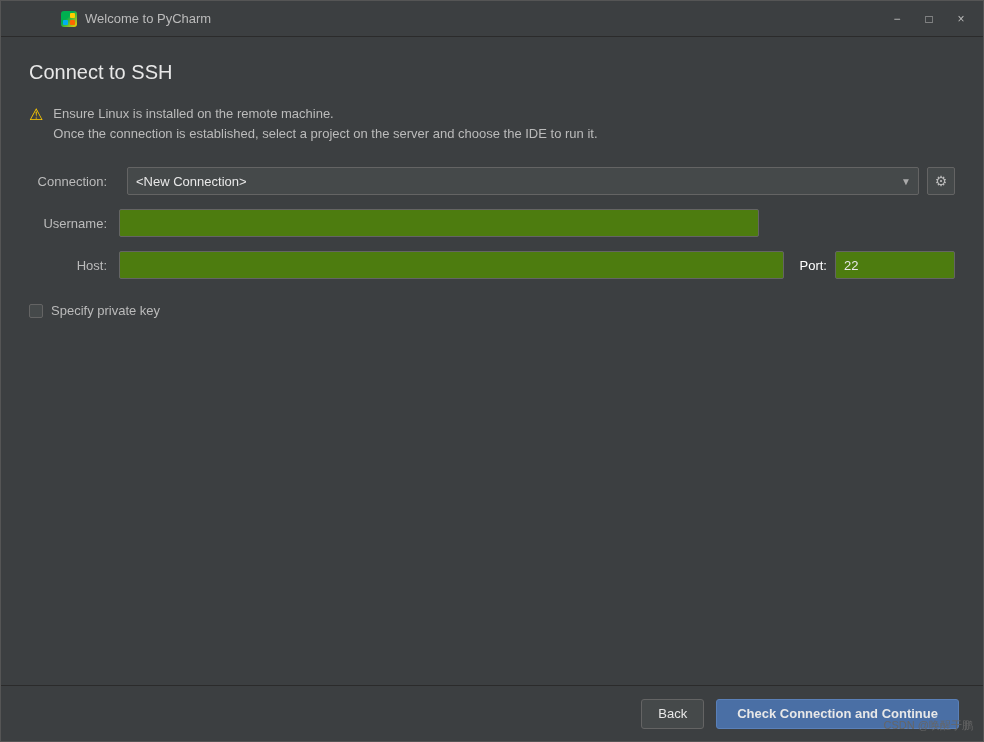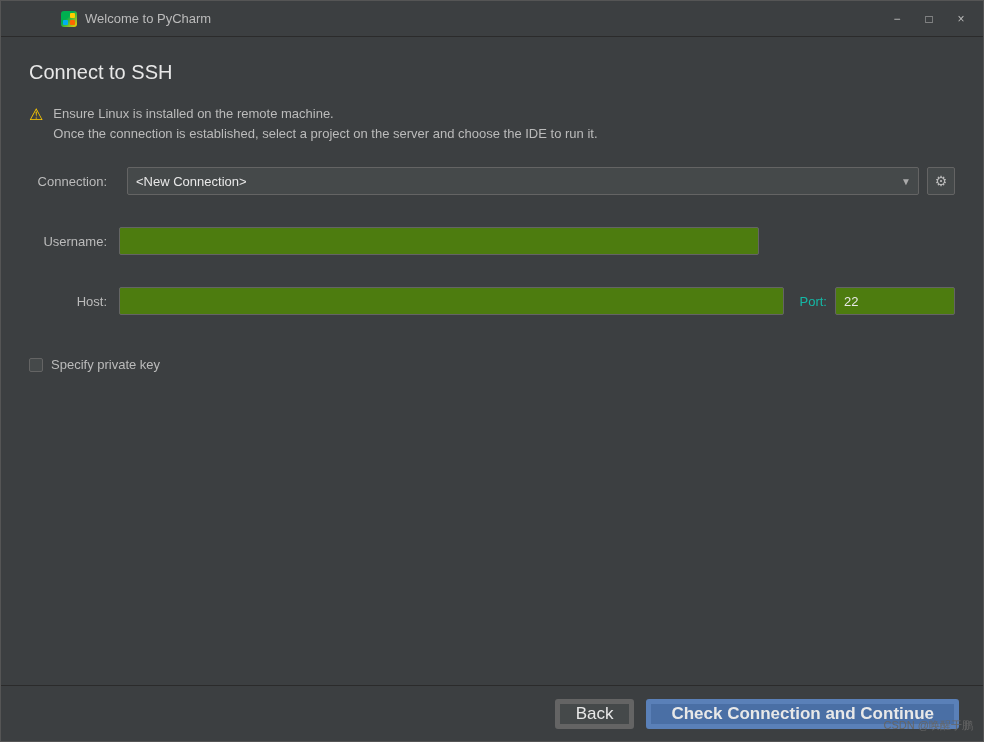--- a/index.html
+++ b/index.html
@@ -117,21 +117,21 @@
     .info-text {
       color: #bbbbbb;
       font-size: 13px;
       line-height: 1.5;
     }
 
     .form-section {
       flex: 1;
       display: flex;
       flex-direction: column;
-      gap: 18px;
+      gap: 0;
     }
 
     .form-row {
       display: flex;
       align-items: center;
       margin-bottom: 14px;
     }
 
     .form-row.connection-row {
       align-items: center;
@@ -212,21 +212,21 @@
     }
 
     .port-section {
       display: flex;
       align-items: center;
       gap: 8px;
       margin-left: 16px;
     }
 
     .port-label {
-      color: #14b8a6;
+      color: #ffffff;
       font-size: 13px;
     }
 
     .port-input {
       width: 120px;
     }
 
     .checkbox-row {
       display: flex;
       align-items: center;
@@ -266,23 +266,23 @@
       justify-content: flex-end;
       padding: 0 24px;
       gap: 12px;
       flex-shrink: 0;
     }
 
     .btn {
       height: 30px;
       padding: 0 16px;
       border-radius: 3px;
-      font-size: 17px;
-      cursor: pointer;
-      border: 5px solid #737373;
+      font-size: 13px;
+      cursor: pointer;
+      border: 1px solid #737373;
       outline: none;
     }
 
     .btn-secondary {
       background: #45494a;
       color: #e8e8e8;
       border-color: #646464;
     }
 
     .btn-primary {

